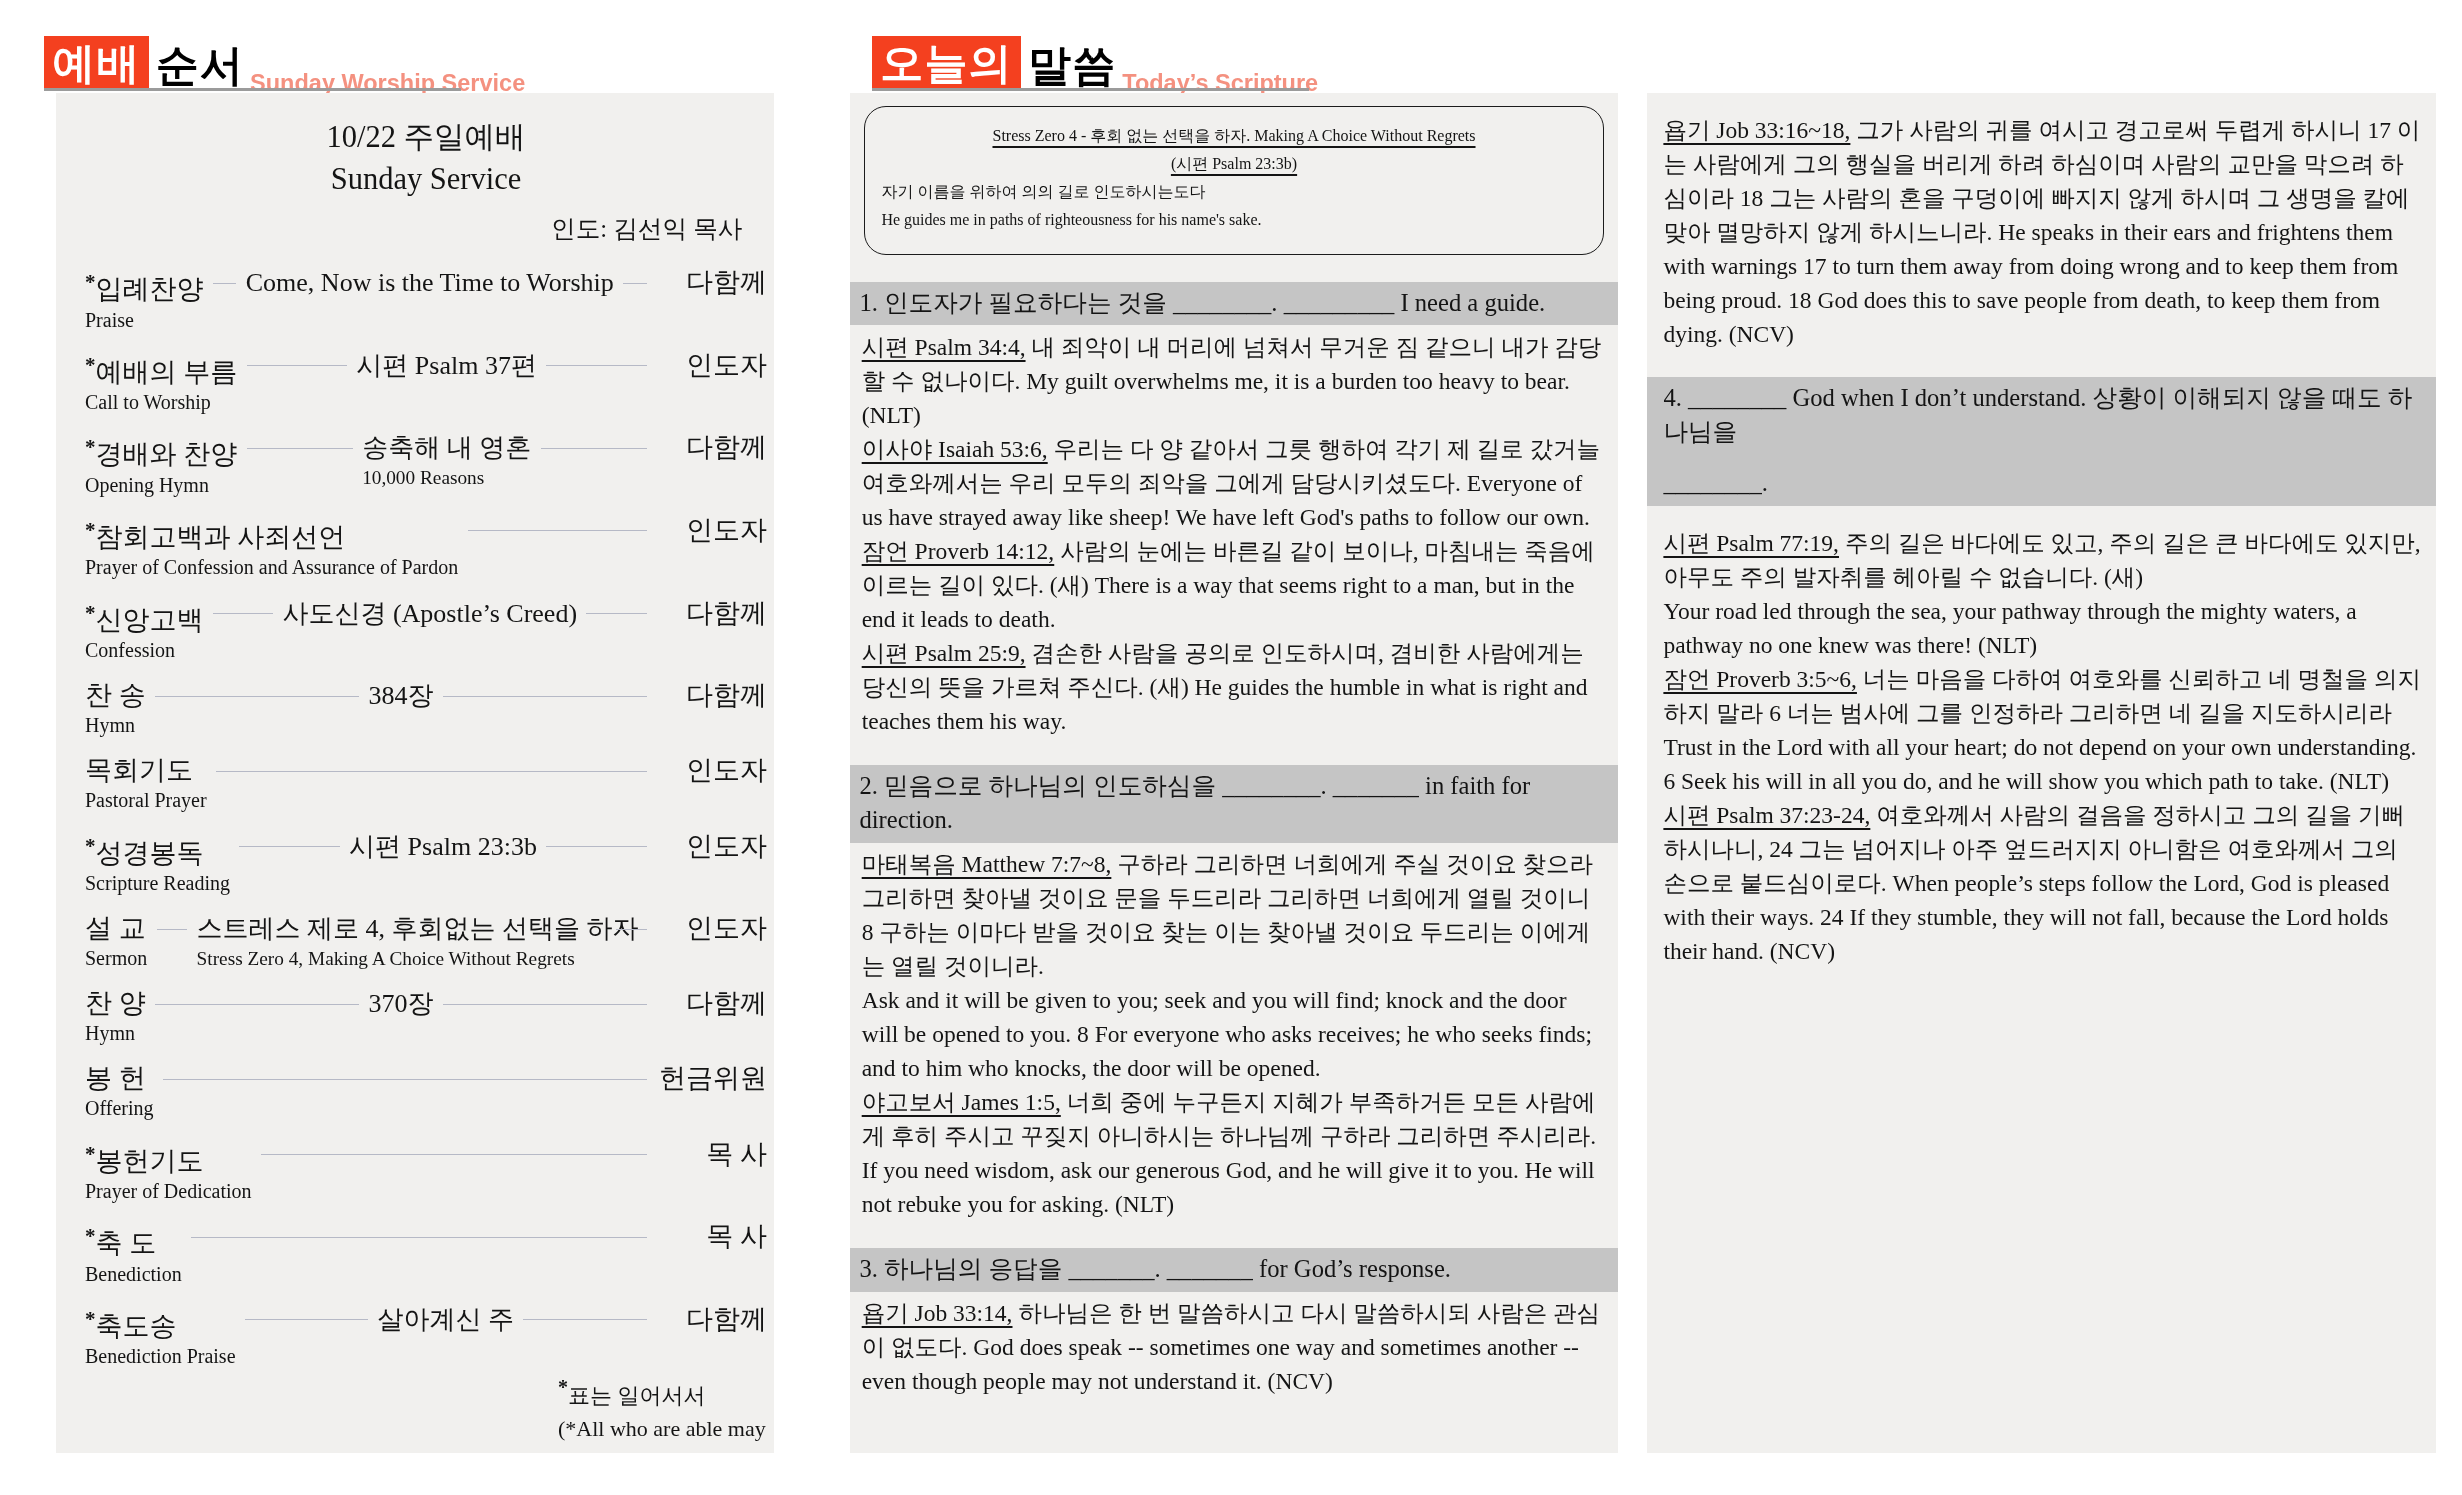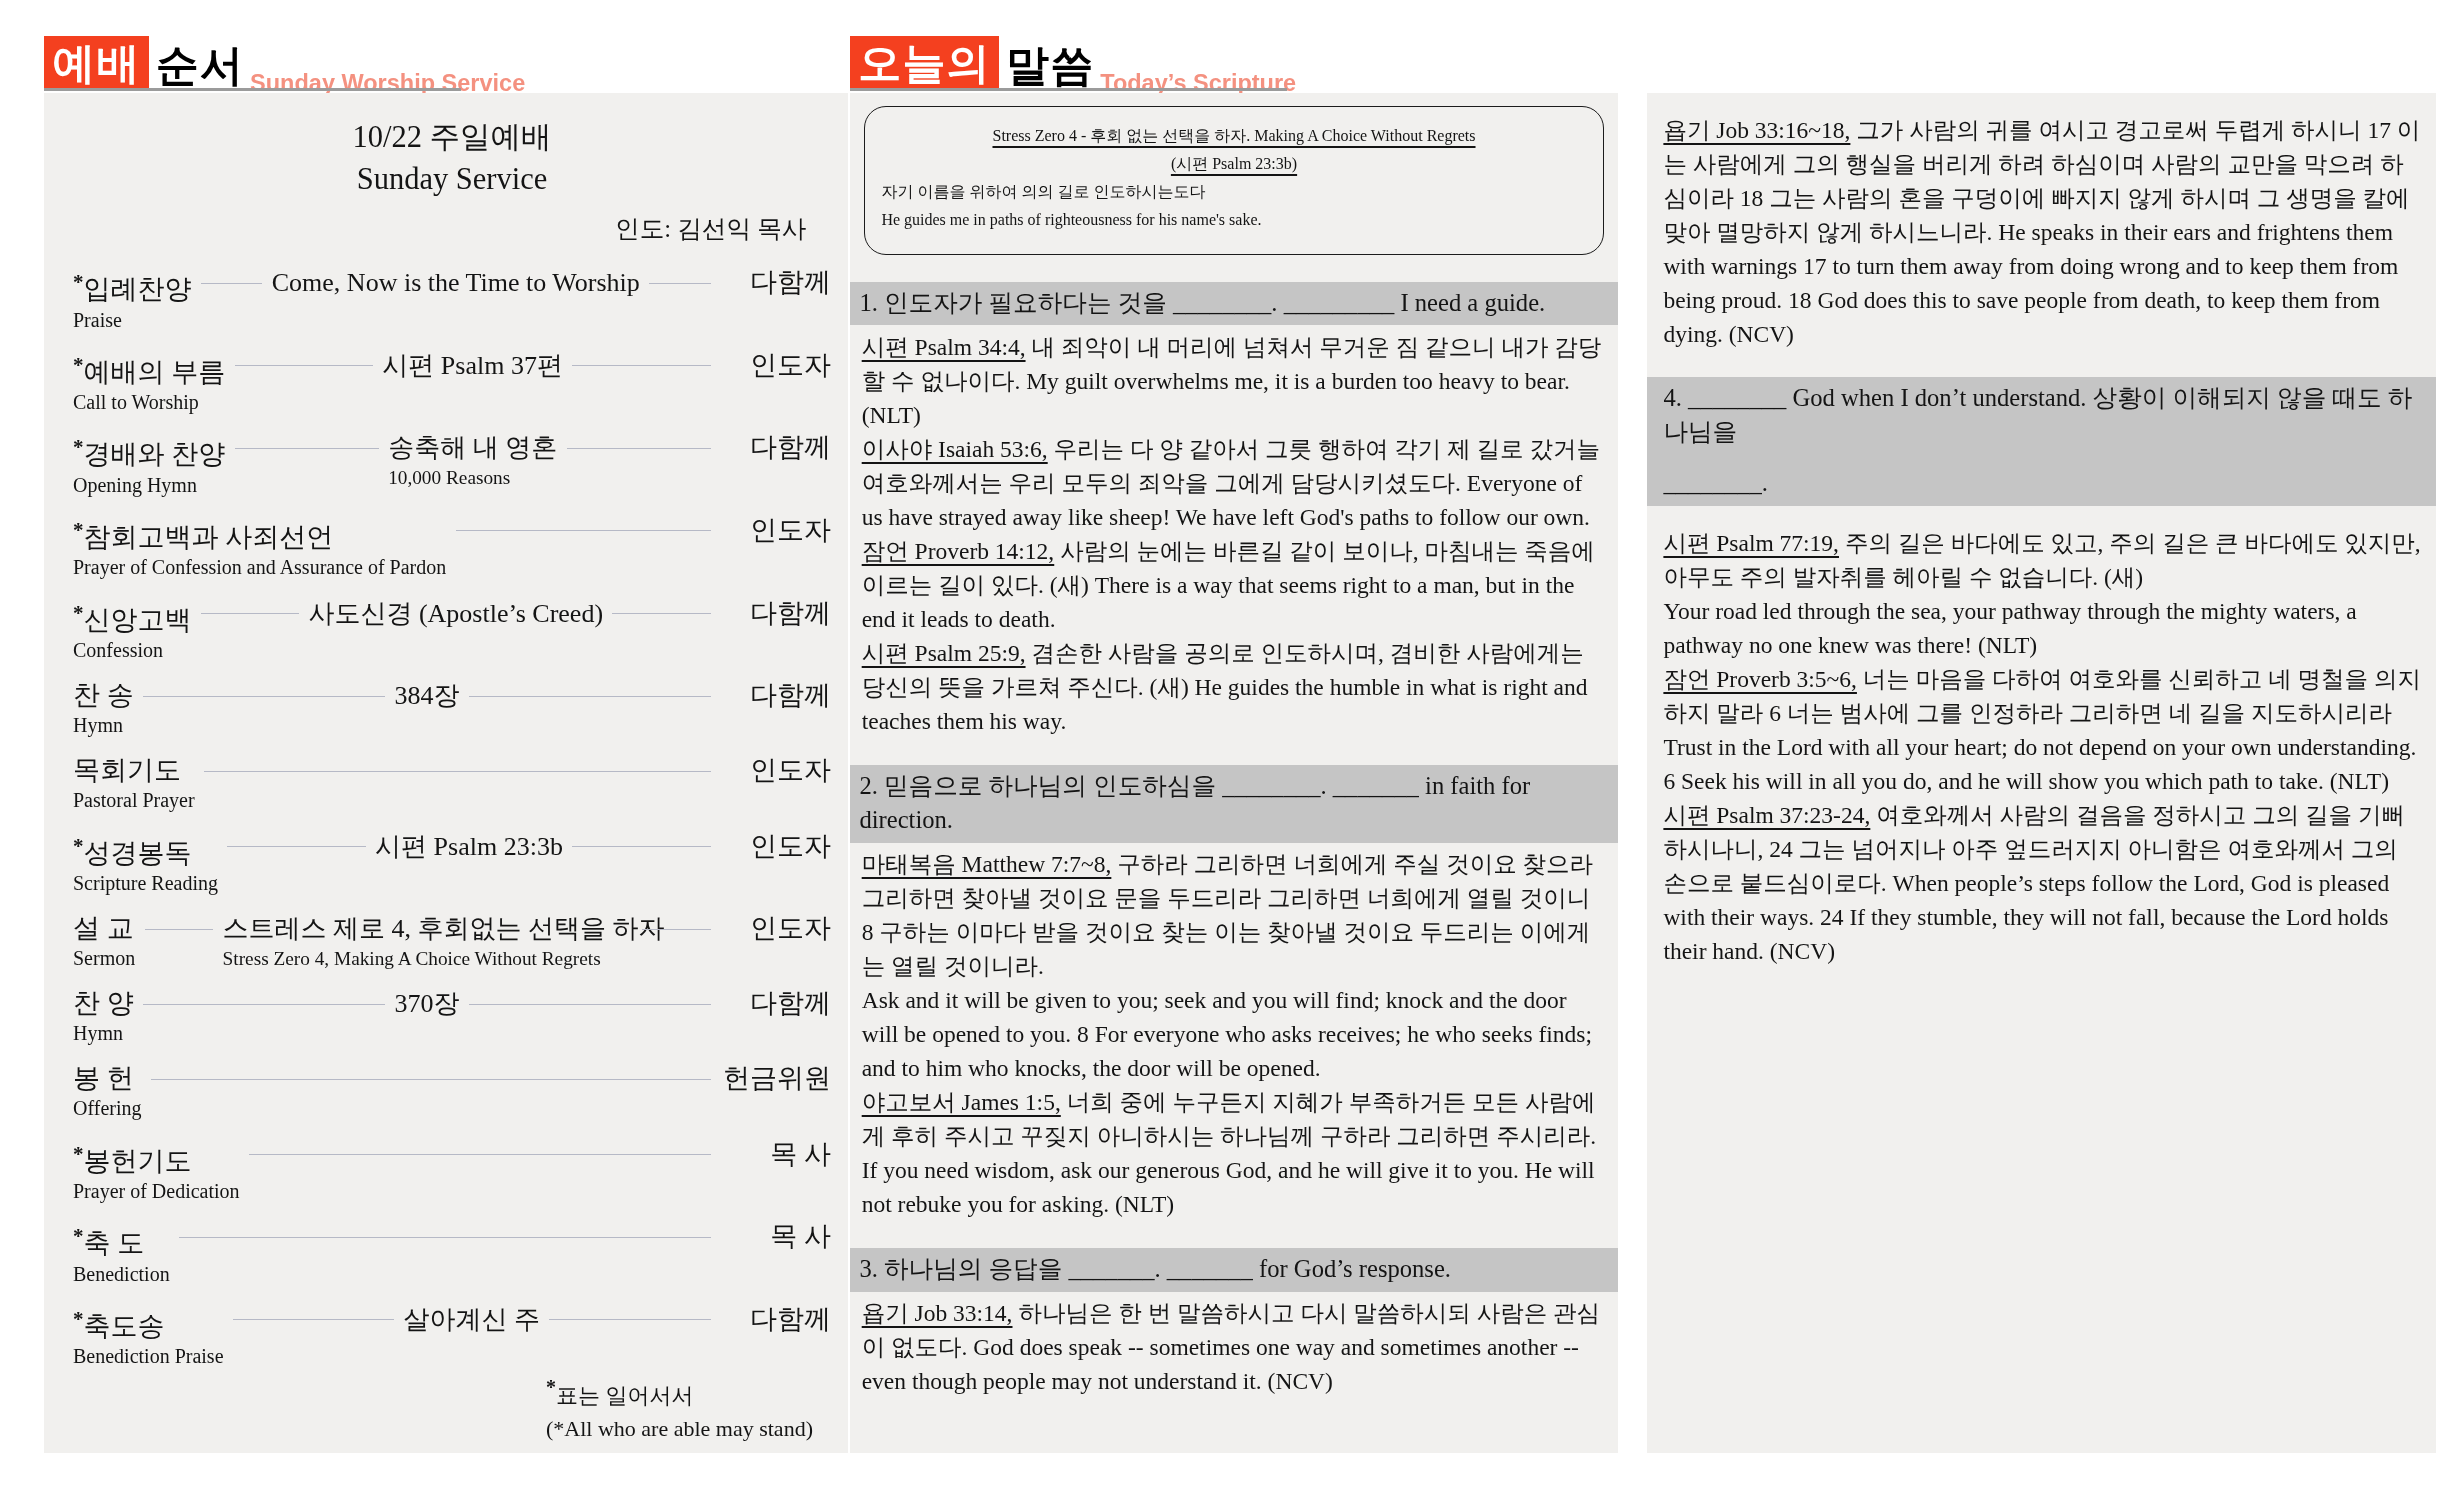--- a/index.html
+++ b/index.html
@@ -2,34 +2,34 @@
 <html style="font-size:9.4px"><head>
 <meta charset="utf-8">
 <style>
   html,body{margin:0;padding:0;background:#ffffff;}
   .page{position:relative;width:2462px;height:1495px;background:#ffffff;overflow:hidden;
         font-family:"Liberation Serif","DejaVu Serif",serif;color:#141414;}
 
   
   .app-header{position:absolute;top:30.5px;height:59px;display:flex;align-items:flex-end;}
   #header-left{left:44px;}
-  #header-mid{left:850px;justify-content:flex-end;}
+  #header-mid{left:872px;justify-content:flex-end;}
   .hdr-box{background:#f4401f;color:#ffffff;font-family:"Liberation Sans","DejaVu Sans",sans-serif;
            font-weight:900;font-size:43px;line-height:49px;padding:3.5px 8.2px 1.2px 8.2px;letter-spacing:1.2px;}
   .hdr-rest{color:#000000;font-family:"Liberation Sans","DejaVu Sans",sans-serif;font-weight:900;
             font-size:43px;line-height:50px;margin-left:7px;letter-spacing:1.2px;}
   .hdr-sub{color:#f49180;font-family:"Liberation Sans","DejaVu Sans",sans-serif;font-weight:700;
            font-size:23.5px;line-height:23.5px;margin-left:5.9px;margin-bottom:-5.9px;white-space:nowrap;}
   .hdr-underline{position:absolute;left:0;bottom:-1.2px;height:2.3px;background:#9b9b9b;}
   #header-left .hdr-underline{width:417px;}
   #header-mid .hdr-underline{width:437px;}
 
   
   .panel{position:absolute;top:93px;height:1360px;background:#f1f0ee;box-sizing:border-box;overflow:hidden;}
-  #panel-left{left:44px;width:804px;padding:20px 17px 0 29px;}
+  #panel-left{left:56px;width:718px;padding:20px 7px 0 29px;}
   #panel-mid{left:850px;width:768px;padding:9.4px 11.7px 0 11.7px;}
   #panel-right{left:1647px;width:789px;padding:20px 14px 0 16.4px;}
 
   
   .svc-title{text-align:center;font-size:30.5px;line-height:38px;margin-top:4.7px;}
   .svc-leader{text-align:right;font-size:24.6px;line-height:28px;margin:16.4px 24.6px 23.5px 0;}
   .w-item{display:flex;align-items:flex-start;margin-bottom:15.2px;}
   .w-label{flex:0 0 auto;}
   .w-kr{font-size:27px;line-height:33px;white-space:nowrap;}
   .w-star{display:inline-block;font-size:21px;vertical-align:9.4px;font-weight:700;}

